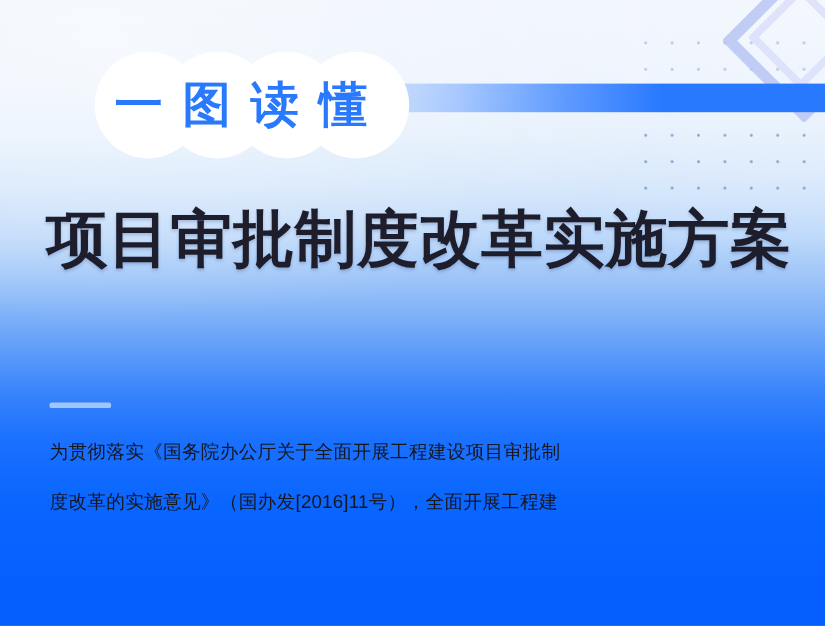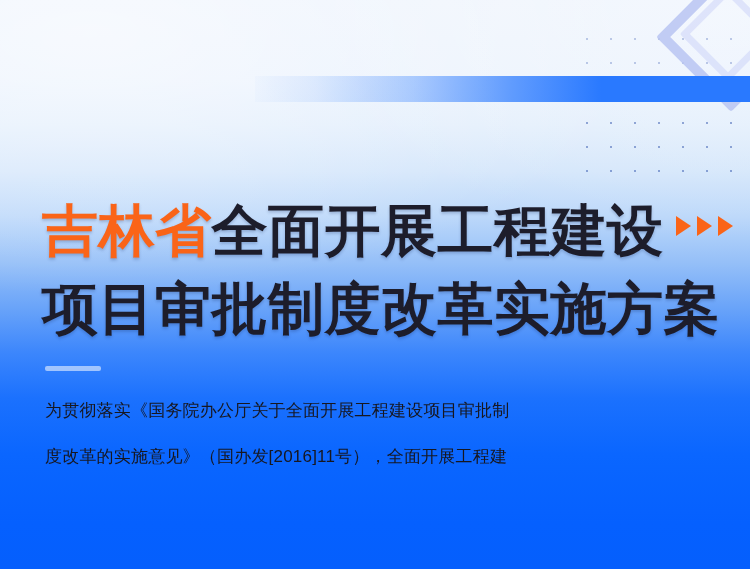--- a/index.html
+++ b/index.html
@@ -206,23 +206,29 @@
   <div class="sheen"></div>
 
   <div class="dotgrid top"></div>
   <div class="dotgrid bottom"></div>
 
   <div class="diamond"></div>
   <div class="diamond-inner"></div>
 
   <div class="bluebar"></div>
 
+  <div class="badge">
+    <div class="blob b1"></div>
+    <div class="blob b2"></div>
+    <div class="blob b3"></div>
+    <div class="blob b4"></div>
+    <div class="badge-text">一图读懂</div>
+  </div>
 
   <div class="headline">
-    <div class="hl-line"><span class="hl-accent">吉林省</span><span>全面开展工程建设</span><span class="arrows"><i class="tri"></i><i class="tri"></i><i class="tri"></i></span></div>
     <div class="hl-line">项目审批制度改革实施方案</div>
   </div>
 
   <div class="divider"></div>
 
   <div class="body-copy">
     <div class="body-line">为贯彻落实《国务院办公厅关于全面开展工程建设项目审批制</div>
     <div class="body-line">度改革的实施意见》（国办发[2016]11号），全面开展工程建</div>
   </div>
 

